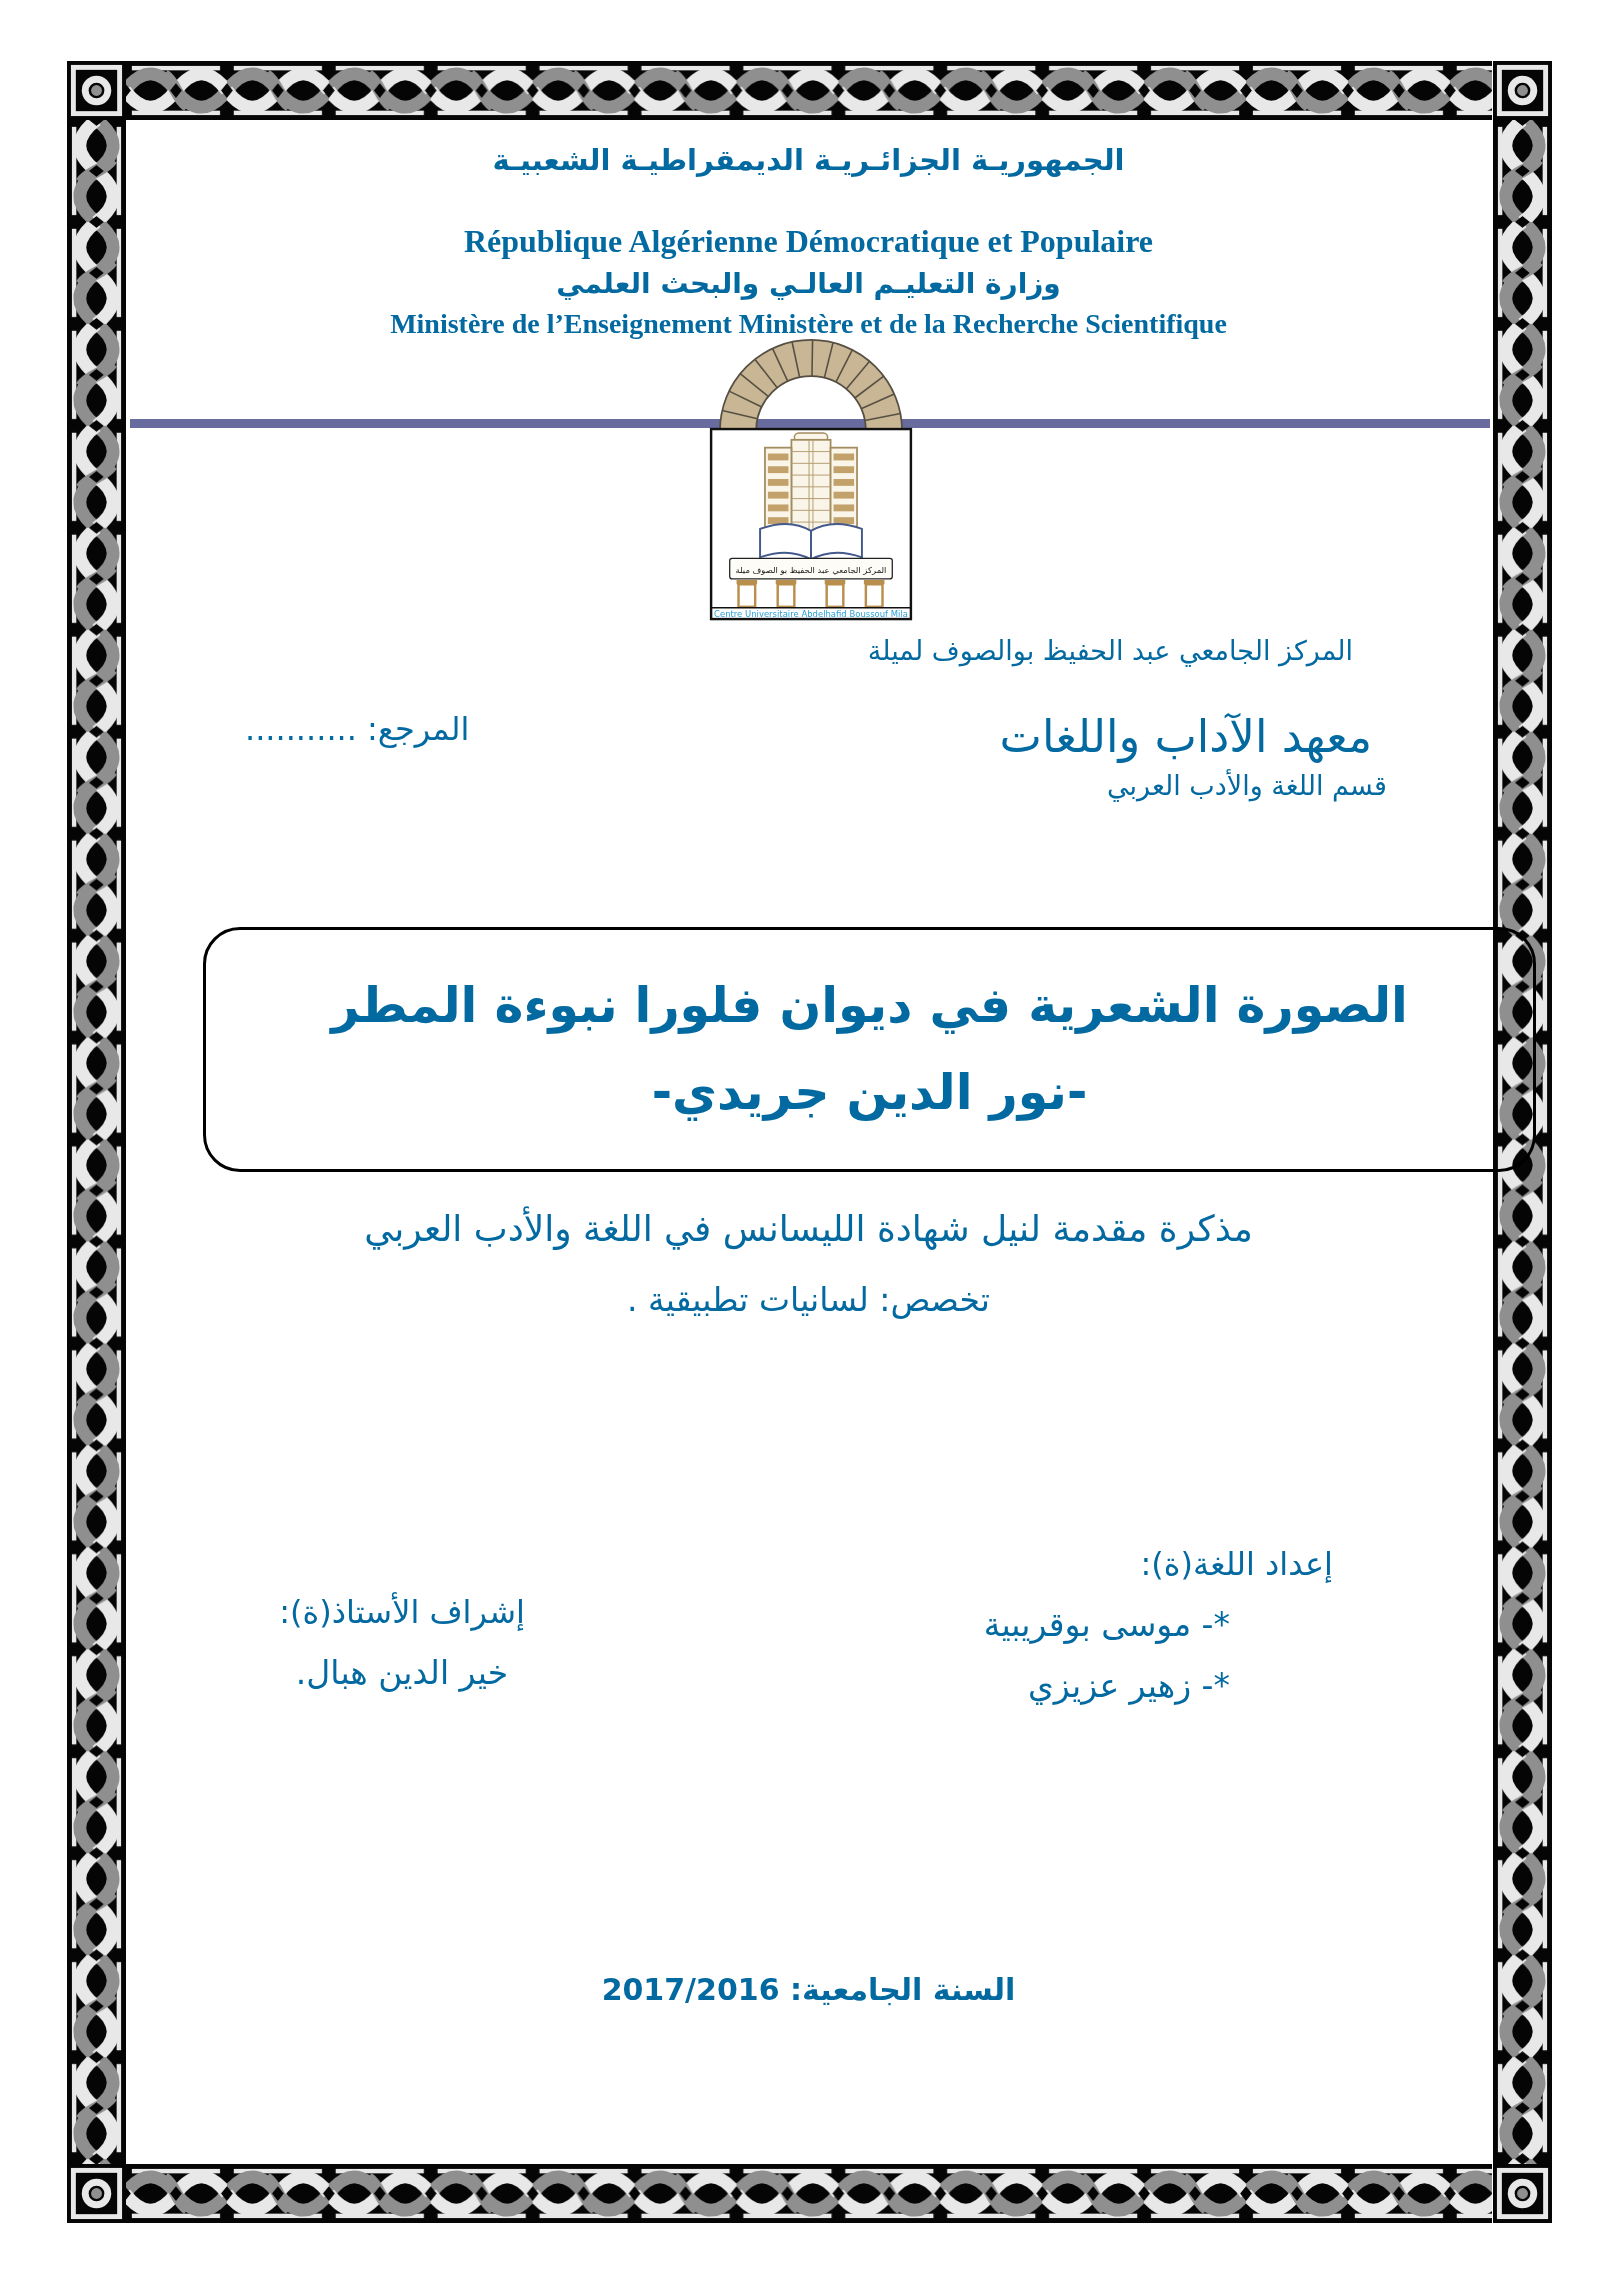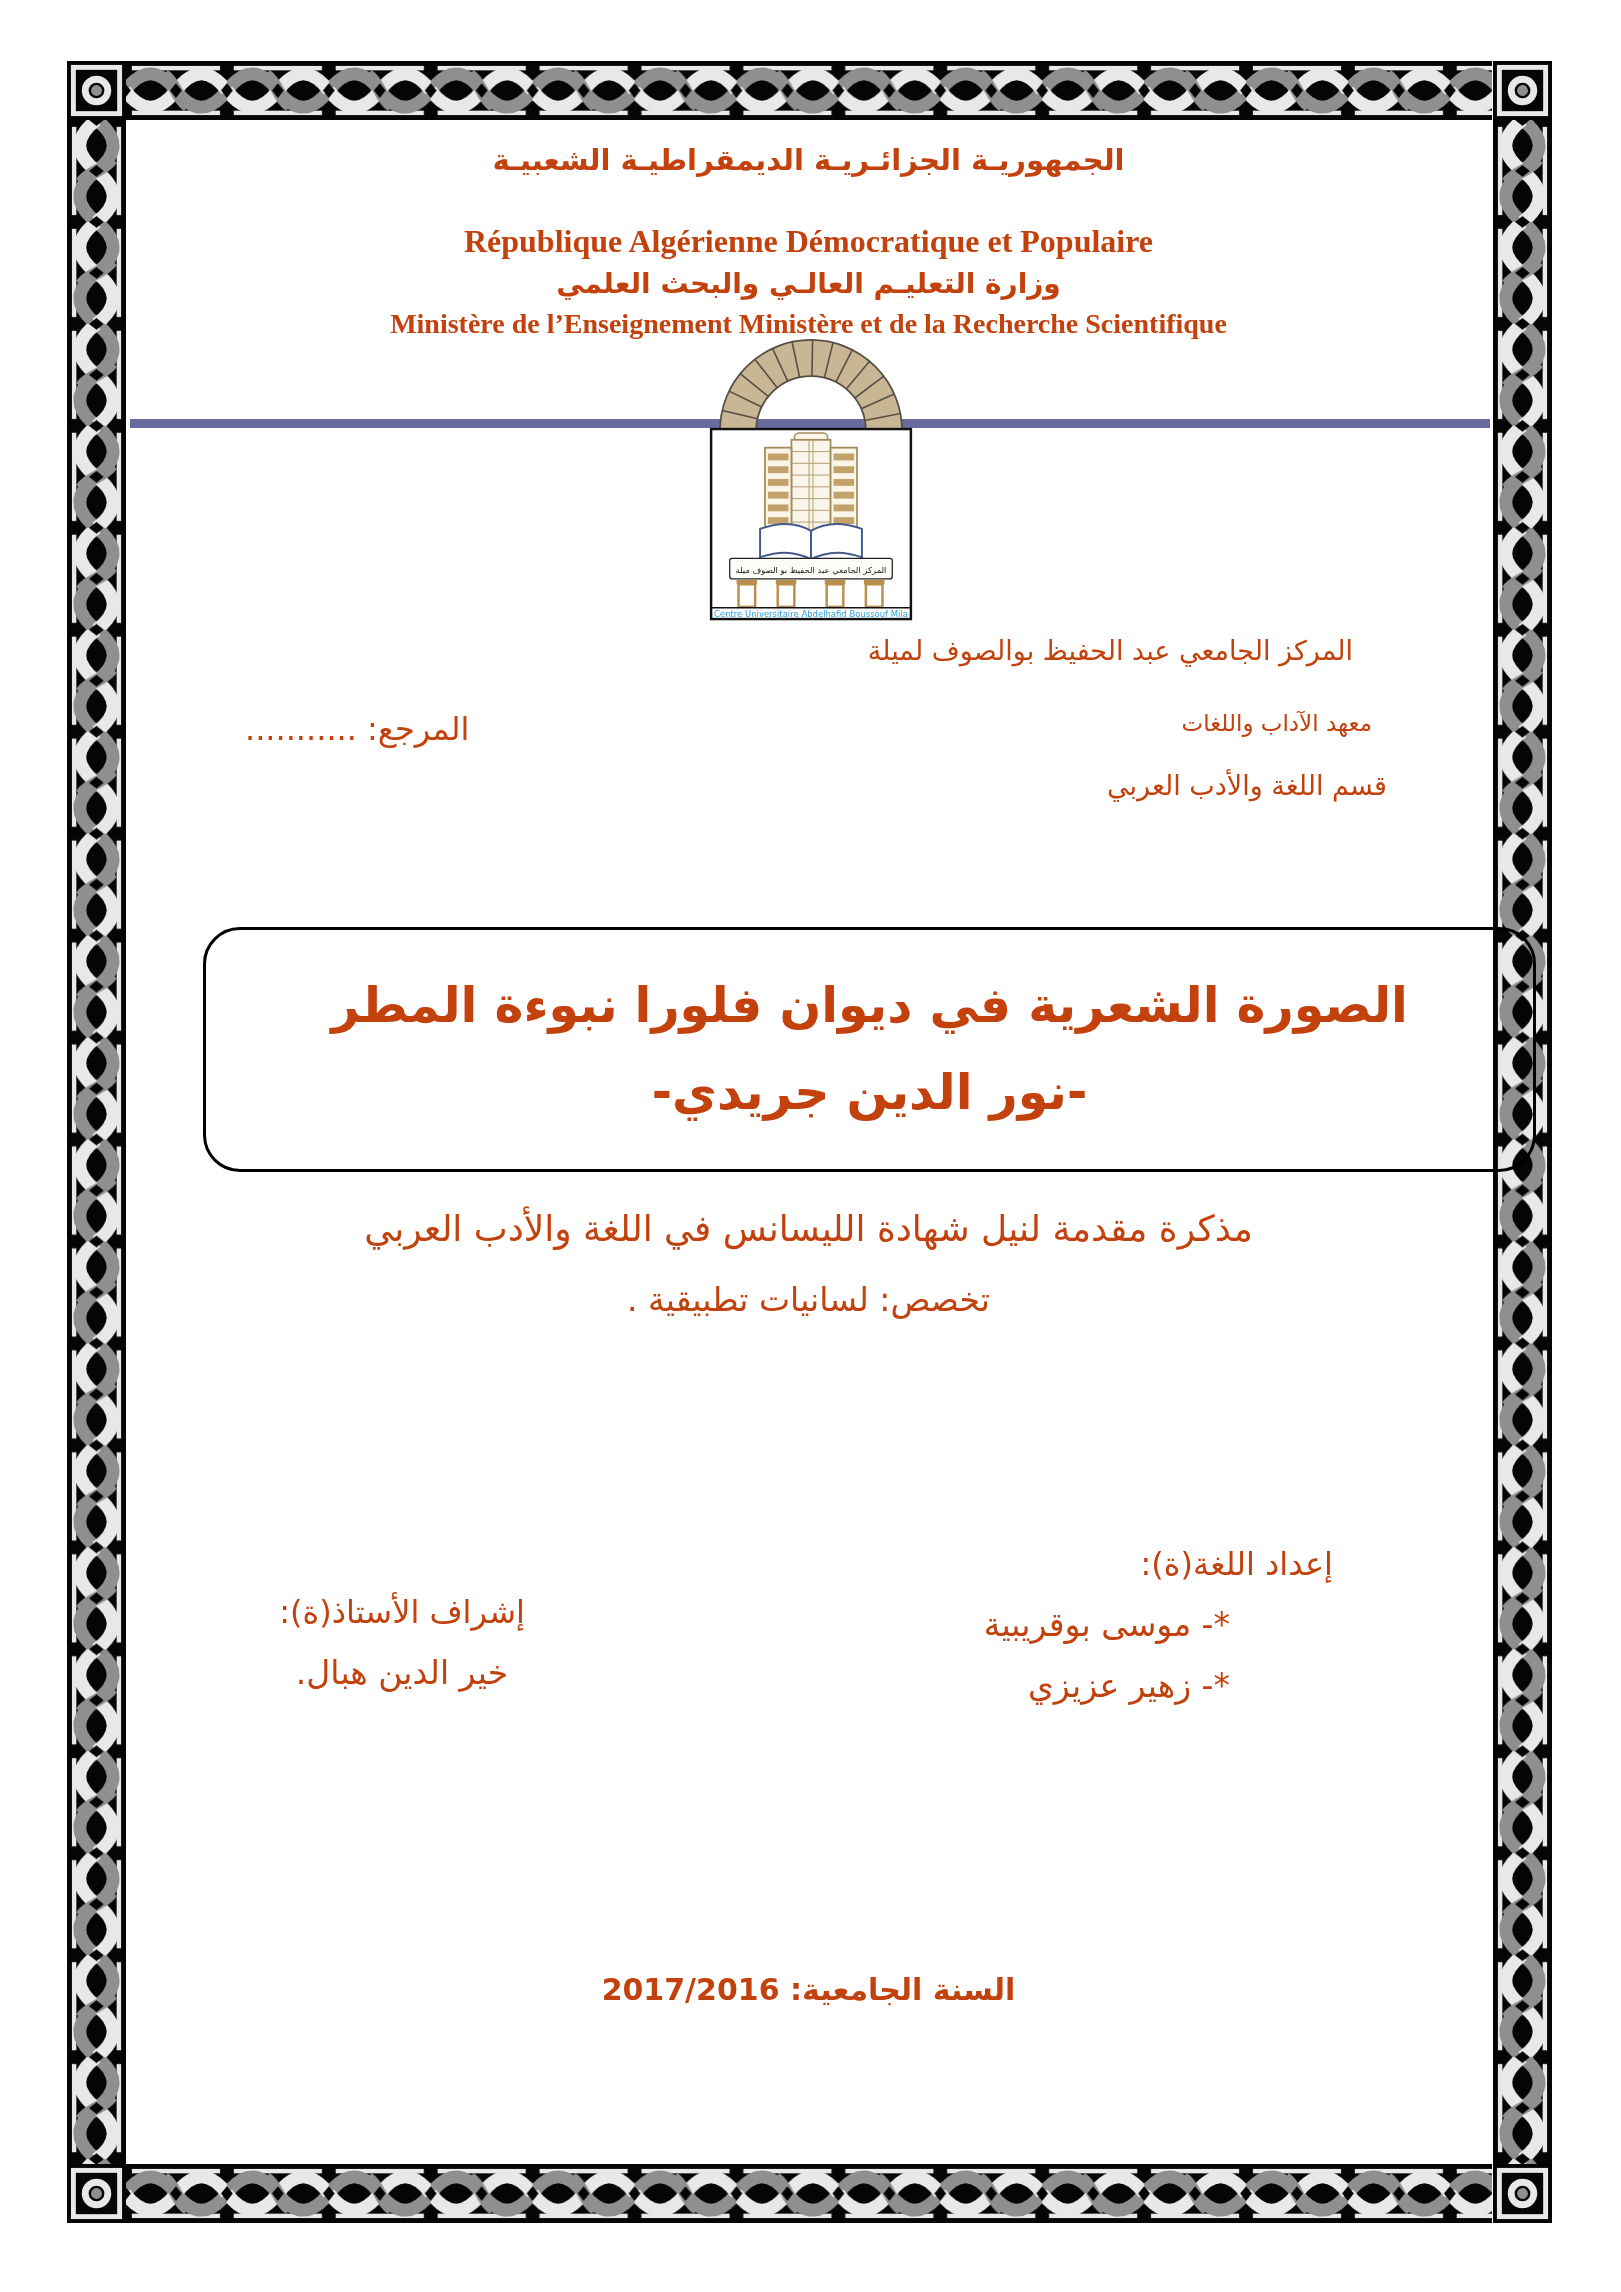--- a/index.html
+++ b/index.html
@@ -1,21 +1,21 @@
 <!DOCTYPE html>
 <html><head>
 <meta charset="utf-8">
 <style>
   html,body{margin:0;padding:0;background:#ffffff;}
   .page{
     position:relative;
     width:1621px;height:2293px;
     background:#ffffff;
     font-family:"DejaVu Sans",sans-serif;
-    color:#c2410c;
+    color:#0369a1;
     overflow:hidden;
   }
   
   .frame-piece{position:absolute;display:block;}
   .f-top   {left:125px;top:61px;width:1367px;height:59px;}
   .f-bottom{left:125px;top:2164px;width:1367px;height:59px;}
   .f-left  {left:67px;top:120px;width:59px;height:2045px;}
   .f-right {left:1493px;top:120px;width:59px;height:2045px;}
   .c-tl{left:67px;top:61px;width:59px;height:59px;}
   .c-tr{left:1493px;top:61px;width:59px;height:59px;}
@@ -26,21 +26,21 @@
   .h-ar1{top:143px;font-size:29px;font-weight:bold;}
   .h-fr1{top:223px;font-size:32px;font-weight:bold;font-family:"Liberation Serif",serif;}
   .h-ar2{top:267px;font-size:28px;font-weight:bold;}
   .h-fr2{top:308px;font-size:28px;font-weight:bold;font-family:"Liberation Serif",serif;}
   
   .divider{position:absolute;left:130px;top:419px;width:1360px;height:8.8px;background:#676b9d;z-index:1;}
   .logo{position:absolute;left:708px;top:336px;width:206px;height:286px;z-index:2;}
   
   .center-name{position:absolute;left:118px;top:635px;width:1235px;text-align:right;font-size:27px;direction:rtl;}
   .inst-row{position:absolute;left:245px;top:710px;width:1127px;display:flex;justify-content:space-between;align-items:flex-start;direction:rtl;}
-  .institute{font-size:23px;}
+  .institute{font-size:45px;}
   .reference{font-size:32px;direction:rtl;}
   .dept{position:absolute;right:234px;top:770px;font-size:27px;direction:rtl;text-align:center;}
   
   .title-box{
     position:absolute;left:203px;top:927px;width:1333px;height:245px;
     border:3.9px solid #000;border-radius:37px;box-sizing:border-box;
     display:flex;flex-direction:column;justify-content:center;align-items:center;
     row-gap:33px;direction:rtl;
   }
   .title-line{font-size:49px;font-weight:bold;line-height:1.1;}

